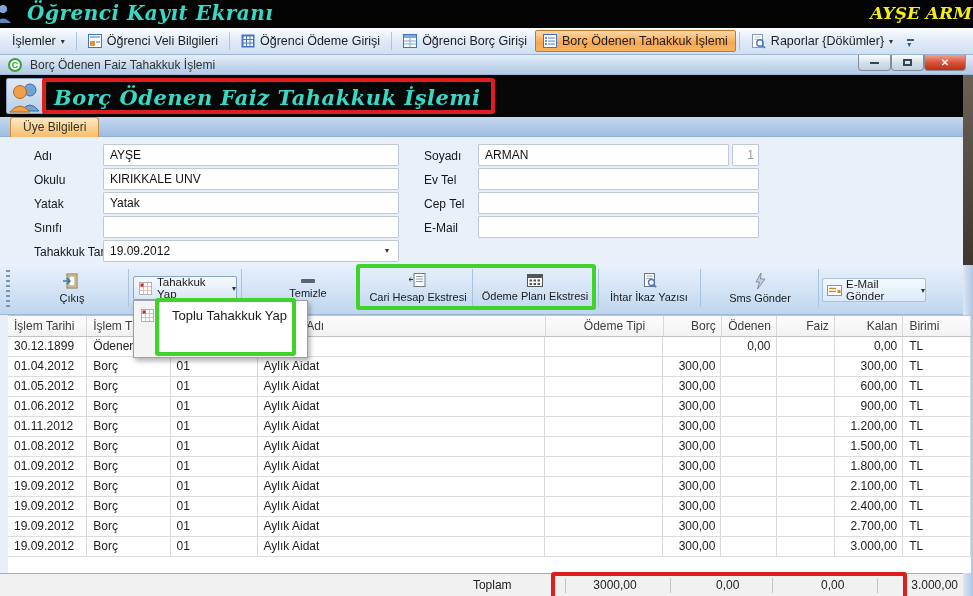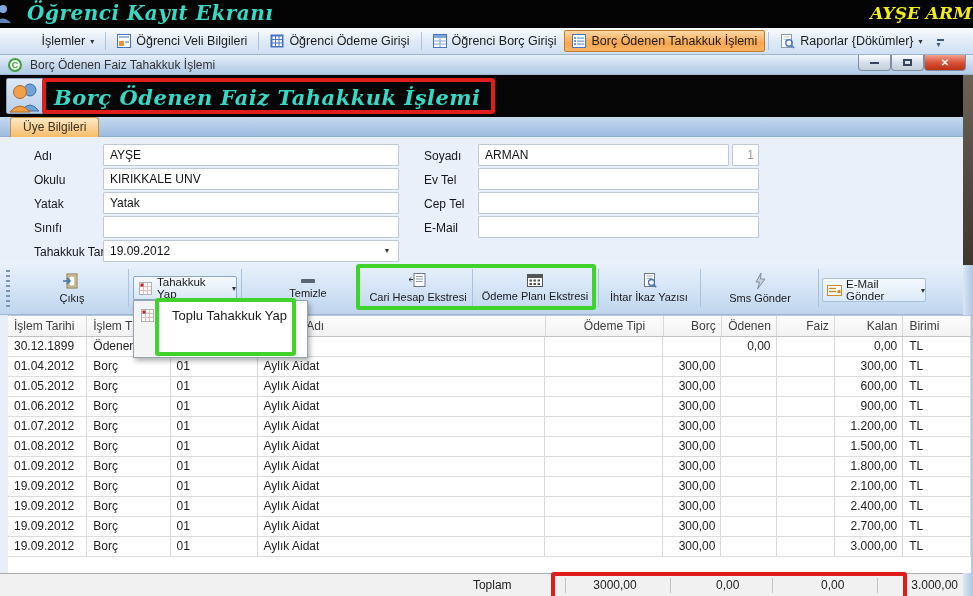--- a/index.html
+++ b/index.html
@@ -11,21 +11,21 @@
   
   .topbar { position:absolute; left:0; top:0; width:973px; height:28px; background:#040404; overflow:hidden; }
   .topbar .frag { position:absolute; left:-7px; top:3px; }
   .app-title { position:absolute; left:27px; top:1px; font-family:"DejaVu Serif", serif;
     font-style:italic; font-weight:bold; font-size:20px; color:#35d9c5; letter-spacing:.5px; }
   .user-name { position:absolute; right:1px; top:3px; font-family:"DejaVu Serif", serif;
     font-style:italic; font-weight:bold; font-size:17px; color:#f2ee15; white-space:nowrap; }
   
   .menubar { position:absolute; left:0; top:28px; width:973px; height:27px;
     background:linear-gradient(#fbfdff,#e2ecf8 45%,#cfdff2); border-bottom:1px solid #9ab4d0;
-    display:flex; align-items:center; padding-left:4px;justify-content:center; }
+    display:flex; align-items:center; padding-left:4px; }
   .mitem { display:flex; align-items:center; gap:5px; padding:3px 7px; font-size:12.5px; color:#1d1d1d;
     white-space:nowrap; border:1px solid transparent; border-radius:2px; cursor:default; }
   .mitem.hl { background:linear-gradient(#fdd9a8,#f8a64f 60%,#f9b465); border:1px solid #c07a2a; }
   .msep { width:1px; height:18px; background:#aec4dc; margin:0 3px; }
   .arr { font-size:8px; color:#333; }
   .mi { display:inline-block; }
   .overflow-btn { margin-left:6px; font-size:8px; color:#3a5a80; display:flex; flex-direction:column; line-height:4px; padding-top:4px;}
   .overflow-btn b{ width:7px; height:2px; background:#3a5a80; display:block; margin-bottom:2px;}
   
   .titlebar { position:absolute; left:0; top:55px; width:973px; height:20px;
@@ -448,21 +448,21 @@
           <span class="cell c2">01</span>
           <span class="cell c3">Aylık Aidat</span>
           <span class="cell c4"></span>
           <span class="cell c5">300,00</span>
           <span class="cell c6"></span>
           <span class="cell c7"></span>
           <span class="cell c8">900,00</span>
           <span class="cell c9">TL</span>
         </div>
         <div class="trow">
-          <span class="cell c0">01.07.2012</span>
+          <span class="cell c0">01.11.2012</span>
           <span class="cell c1">Borç</span>
           <span class="cell c2">01</span>
           <span class="cell c3">Aylık Aidat</span>
           <span class="cell c4"></span>
           <span class="cell c5">300,00</span>
           <span class="cell c6"></span>
           <span class="cell c7"></span>
           <span class="cell c8">1.200,00</span>
           <span class="cell c9">TL</span>
         </div>

